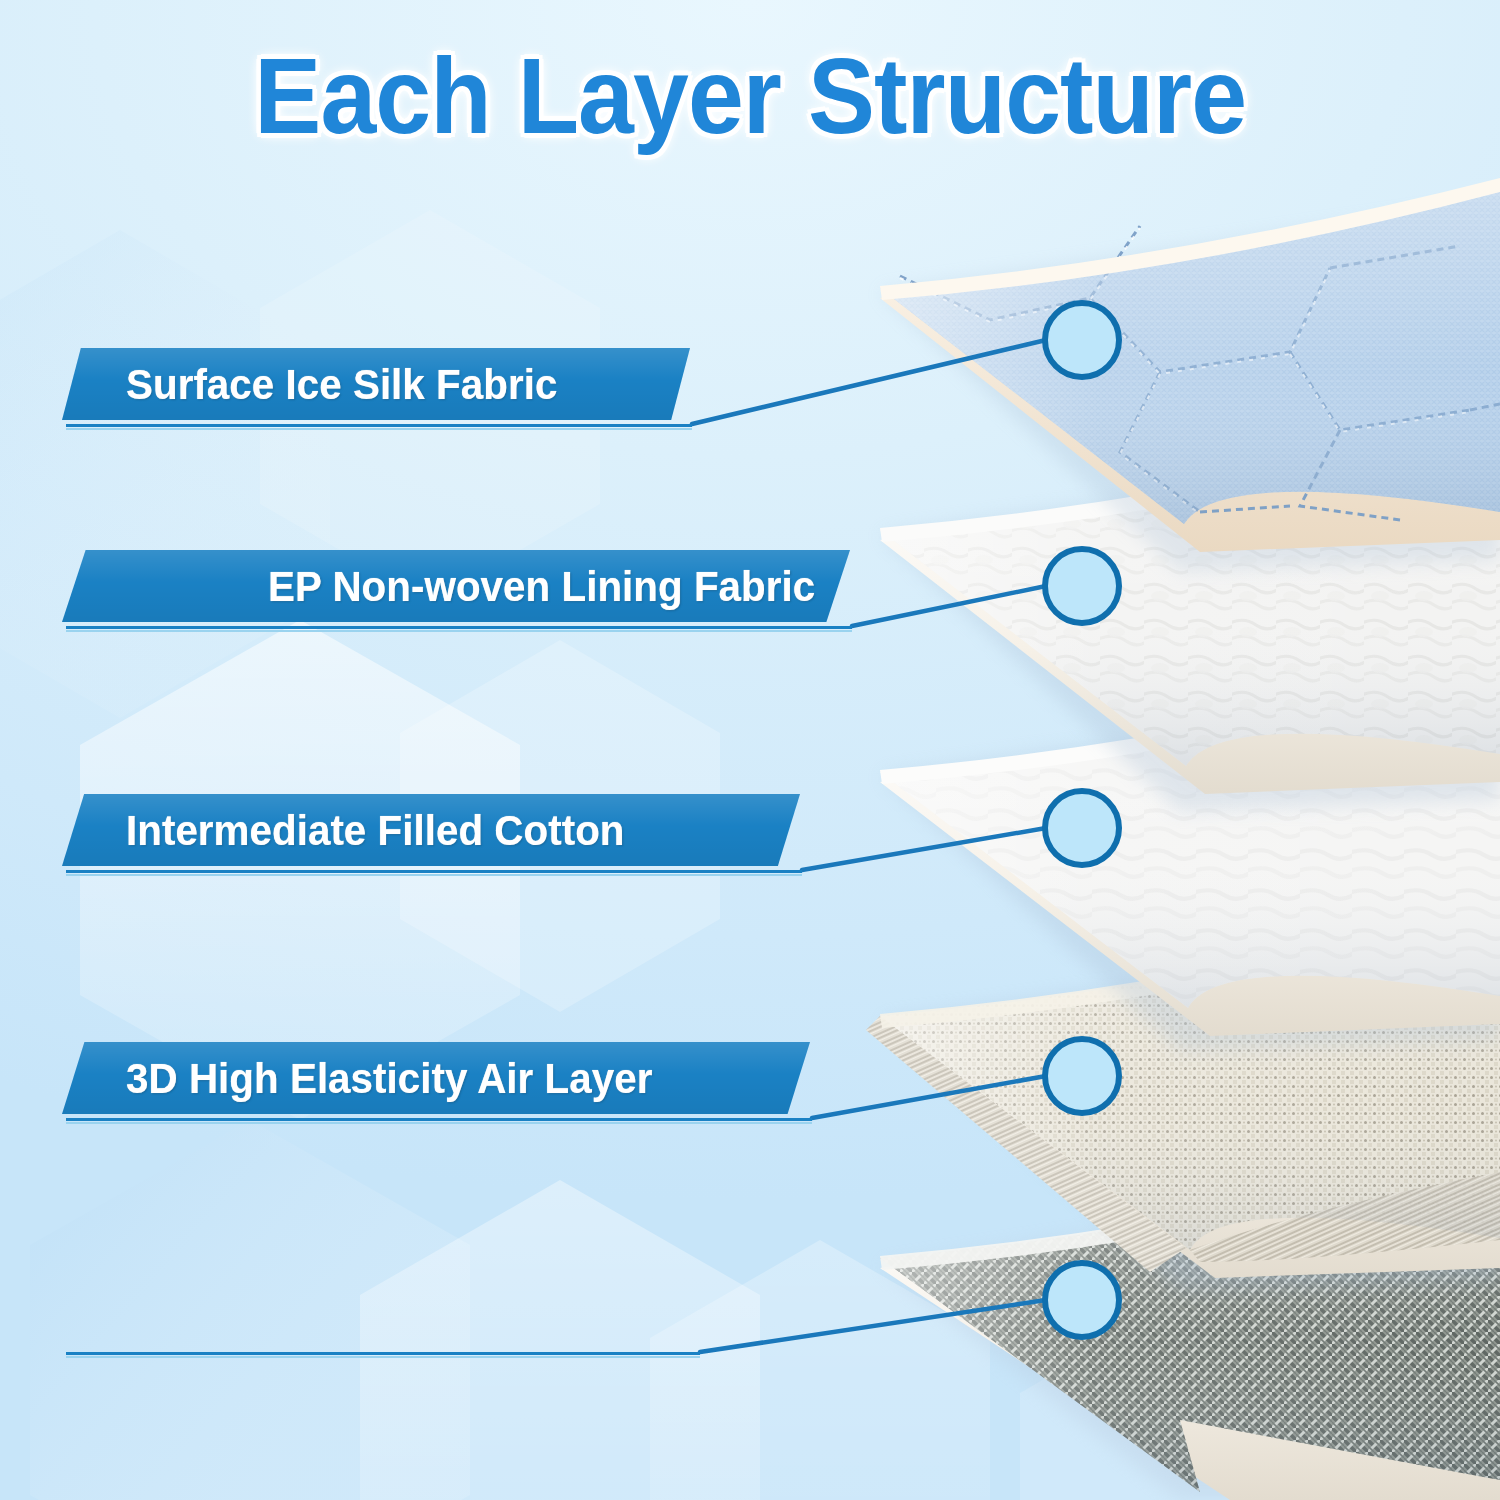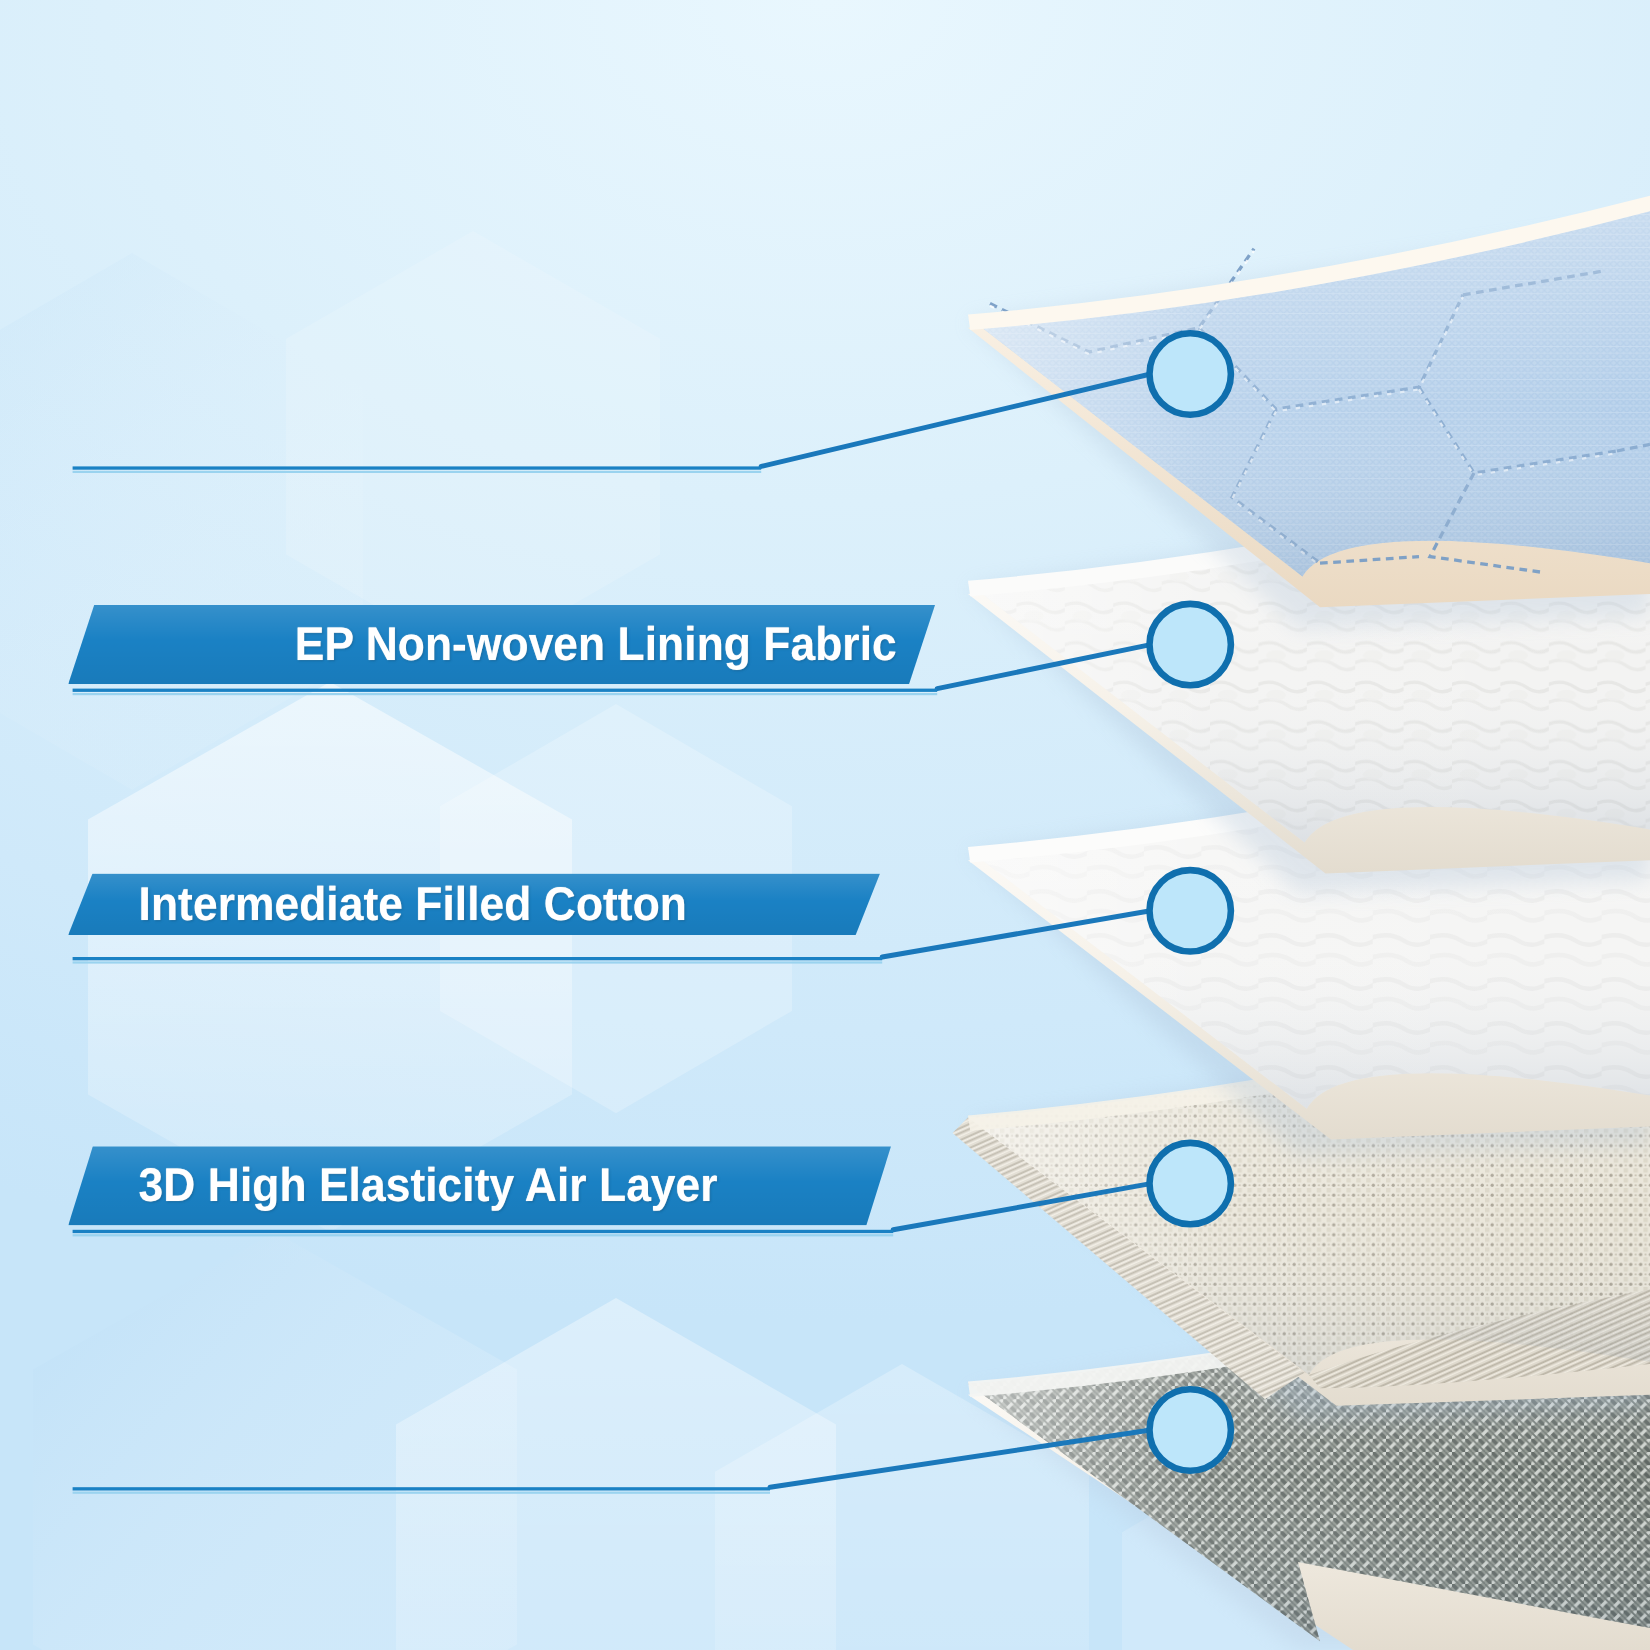--- a/index.html
+++ b/index.html
@@ -109,20 +109,23 @@
         <polygon points="560,1180 760,1295 760,1525 560,1640 360,1525 360,1295" fill="url(#hexg)" opacity=".7"></polygon>
         <polygon points="120,230 330,352 330,596 120,718 -90,596 -90,352" fill="url(#hexg2)" opacity=".55"></polygon>
         <polygon points="560,640 720,733 720,919 560,1012 400,919 400,733" fill="#ffffff" opacity=".22"></polygon>
         <polygon points="820,1240 990,1338 990,1534 820,1632 650,1534 650,1338" fill="url(#hexg)" opacity=".5"></polygon>
         <polygon points="430,210 600,308 600,504 430,602 260,504 260,308" fill="#ffffff" opacity=".14"></polygon>
         <polygon points="1180,1300 1340,1393 1340,1579 1180,1672 1020,1579 1020,1393" fill="#ffffff" opacity=".16"></polygon>
       </g>
     </svg>
   </div>
 
+  <div class="title-wrap">
+    <div class="title">Each Layer Structure</div>
+  </div>
 
   <div class="layers">
     <svg viewBox="0 0 1500 1500" xmlns="http://www.w3.org/2000/svg">
       <defs>
 
         <pattern id="pIce" width="6" height="6" patternUnits="userSpaceOnUse">
           <rect width="6" height="6" fill="#c3d8ee"></rect>
           <path d="M0 0 L6 6 M0 6 L6 0" stroke="#b2cde8" stroke-width="1.1"></path>
           <path d="M0 3 H6" stroke="#cfe0f2" stroke-width=".7"></path>
         </pattern>
@@ -273,36 +276,41 @@
       <g stroke="#1a78bb" stroke-width="4.5" fill="none" stroke-linecap="round">
         <path d="M692 424 L1046 340"></path>
         <path d="M852 626 L1046 586"></path>
         <path d="M802 870 L1046 828"></path>
         <path d="M812 1118 L1046 1076"></path>
         <path d="M700 1352 L1046 1300"></path>
       </g>
     </svg>
   </div>
 
+  <div class="banner" style="left:62px;top:348px;width:628px;height:72px;">
+    <div class="shape"></div>
+    <div class="sheen"></div>
+    <div class="blabel">Surface Ice Silk Fabric</div>
+  </div>
   <div class="rule" style="left:66px;top:424px;width:626px;">
     <div class="r1"></div>
       <div class="r2"></div>
   </div>
 
   <div class="banner" style="left:62px;top:550px;width:788px;height:72px;justify-content:flex-end;">
     <div class="shape"></div>
     <div class="sheen"></div>
     <div class="blabel">EP Non-woven Lining Fabric</div>
   </div>
   <div class="rule" style="left:66px;top:626px;width:786px;">
     <div class="r1"></div>
       <div class="r2"></div>
   </div>
 
-  <div class="banner" style="left:62px;top:794px;width:738px;height:56px;">
+  <div class="banner" style="left:62px;top:794px;width:738px;height:72px;">
     <div class="shape"></div>
     <div class="sheen"></div>
     <div class="blabel">Intermediate Filled Cotton</div>
   </div>
   <div class="rule" style="left:66px;top:870px;width:736px;">
     <div class="r1"></div>
       <div class="r2"></div>
   </div>
 
   <div class="banner" style="left:62px;top:1042px;width:748px;height:72px;text-align:right;">

